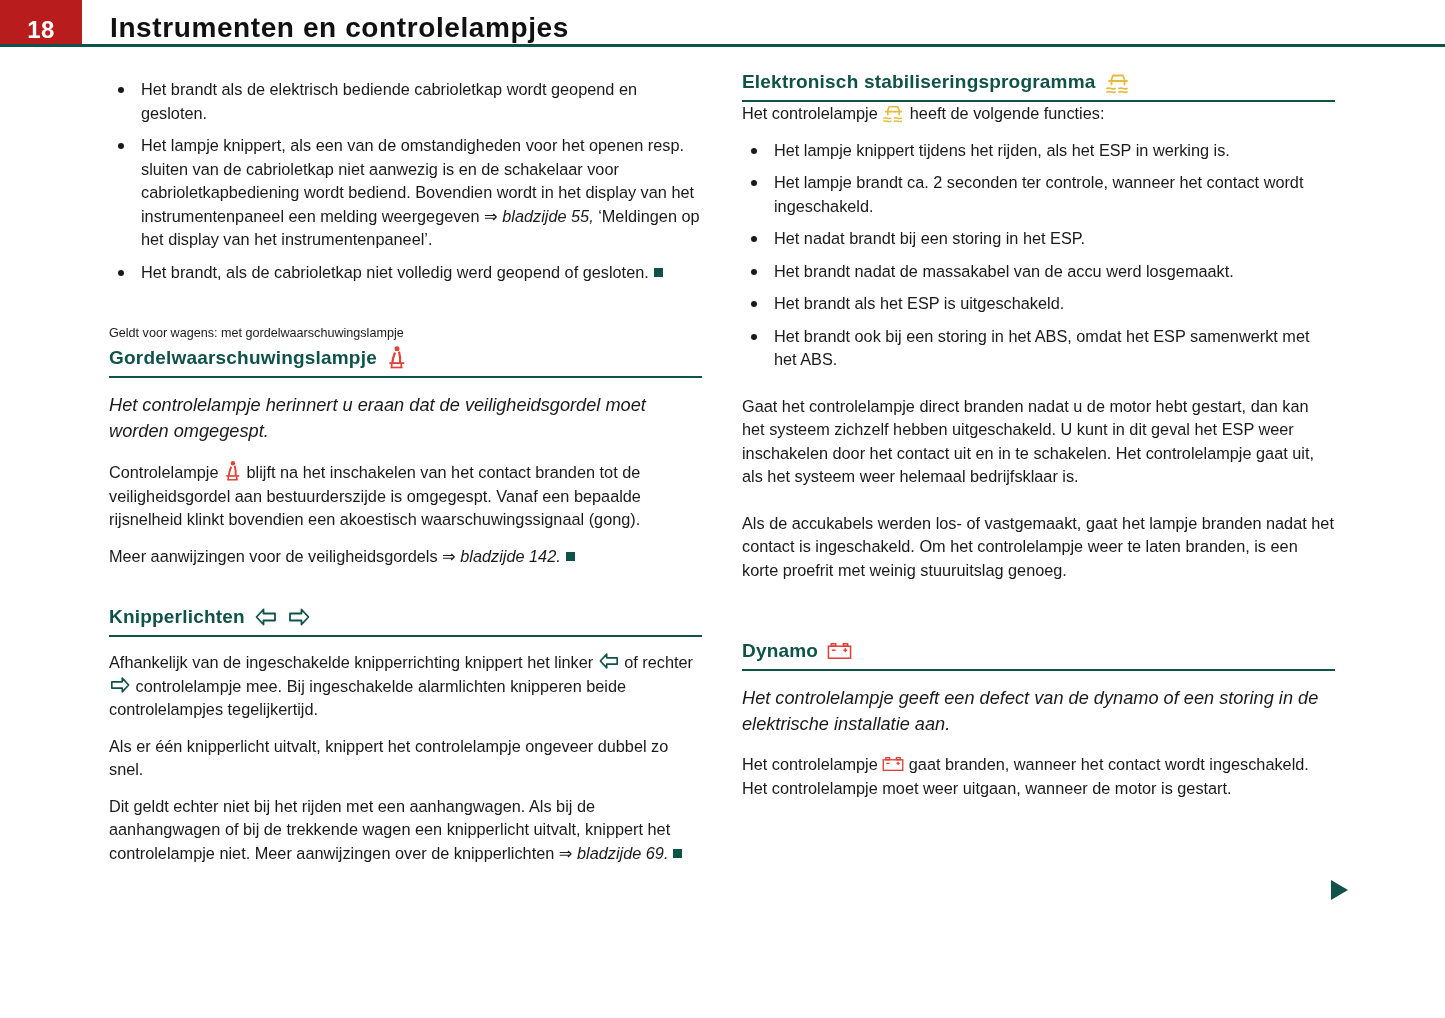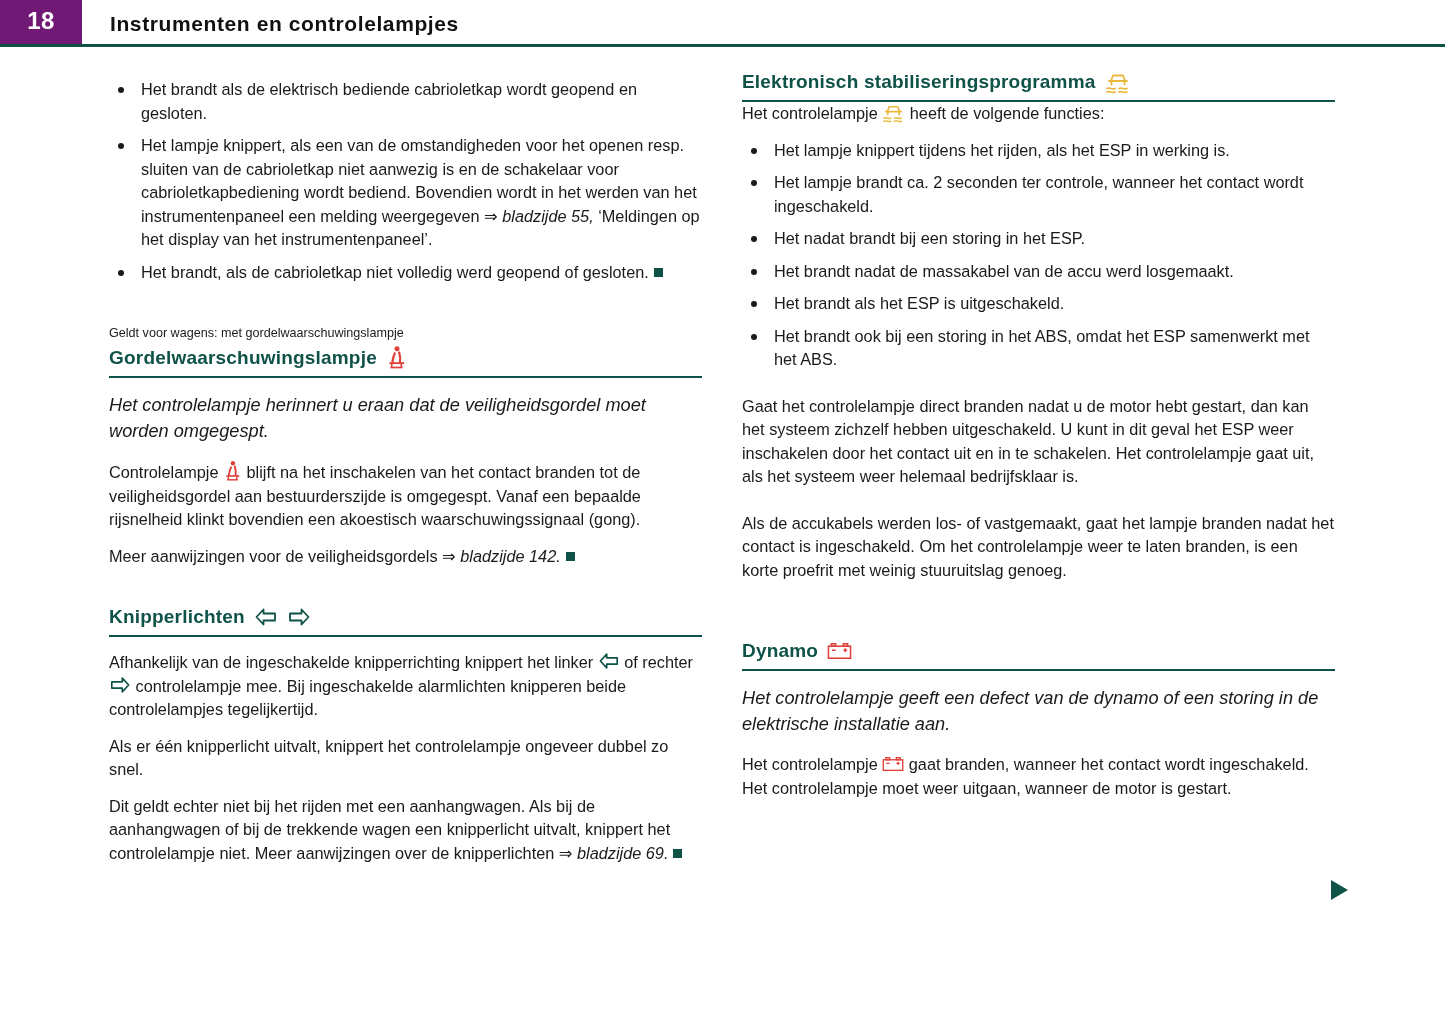--- a/index.html
+++ b/index.html
@@ -27,38 +27,38 @@
     top: 0;
     width: 1445px;
     height: 46px;
   }
   .header-pagebox {
     position: absolute;
     left: 0;
     top: 0;
     width: 82px;
     height: 44px;
-    background: #701a75;
+    background: #b91c1c;
     display: flex;
-    align-items: center;
+    align-items: flex-end;
     justify-content: center;
   }
   .header-pagenum {
     color: #ffffff;
     font-size: 24px;
     font-weight: bold;
     letter-spacing: 0.5px;
     line-height: 1;
     padding-bottom: 2px;
   }
   .header-title {
     position: absolute;
     left: 110px;
     top: 12px;
-    font-size: 21px;
+    font-size: 28px;
     font-weight: bold;
     color: #111111;
     letter-spacing: 0.6px;
   }
   .header-rule {
     position: absolute;
     left: 0;
     top: 44px;
     width: 1445px;
     height: 3px;
@@ -210,21 +210,21 @@
 
     <div class="col col-left">
 
       <div class="spacer-lg"></div>
 
       <ul class="bullets">
         <li>
           <span>Het brandt als de elektrisch bediende cabrioletkap wordt geopend en gesloten.</span>
         </li>
         <li>
-          <span>Het lampje knippert, als een van de omstandigheden voor het openen resp. sluiten van de cabrioletkap niet aanwezig is en de schakelaar voor cabrioletkapbediening wordt bediend. Bovendien wordt in het werden van het instrumentenpaneel een melding weergegeven </span><span class="arrow-ref">⇒</span>
+          <span>Het lampje knippert, als een van de omstandigheden voor het openen resp. sluiten van de cabrioletkap niet aanwezig is en de schakelaar voor cabrioletkapbediening wordt bediend. Bovendien wordt in het display van het instrumentenpaneel een melding weergegeven </span><span class="arrow-ref">⇒</span>
           <span class="ital">bladzijde 55,</span><span> ‘Meldingen op het display van het instrumentenpaneel’.</span>
         </li>
         <li>
           <span>Het brandt, als de cabrioletkap niet volledig werd geopend of gesloten.</span><span class="endmark"></span>
         </li>
       </ul>
 
       <div class="spacer-lg"></div>
 
       <div>

